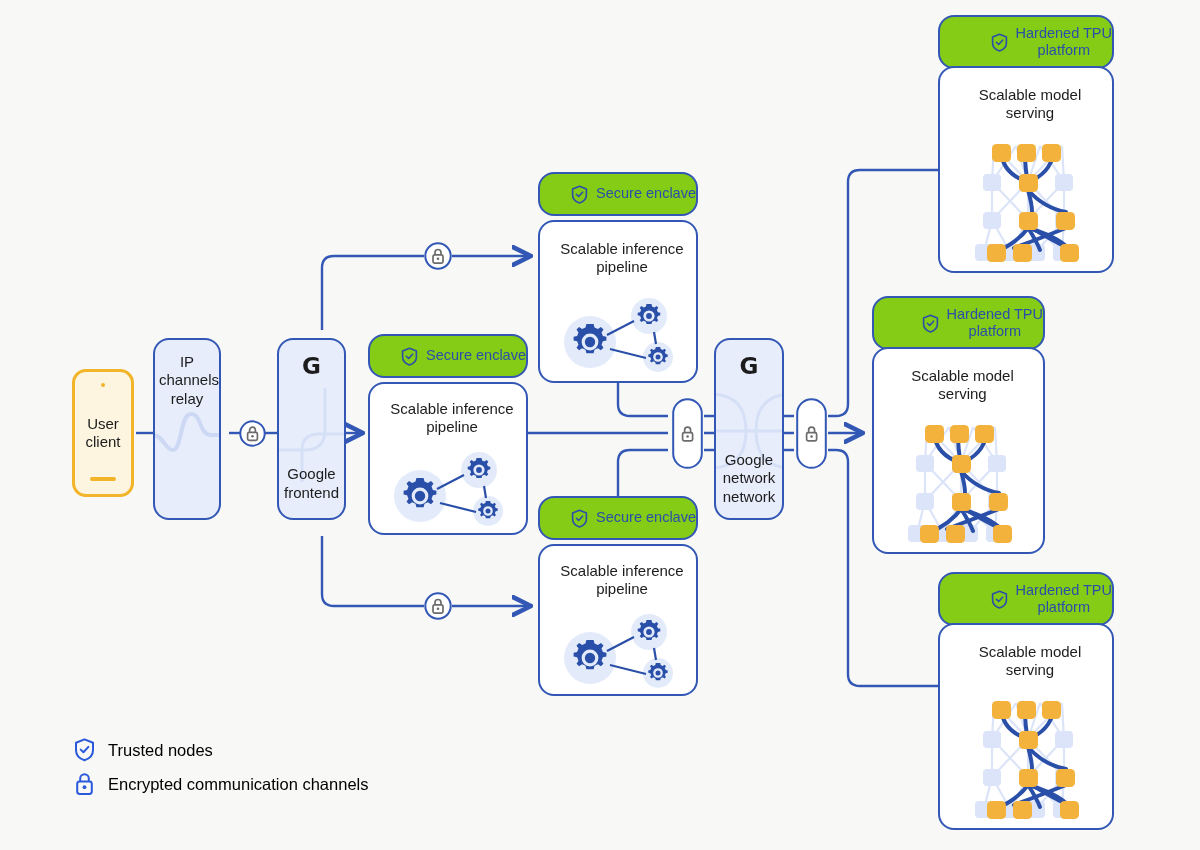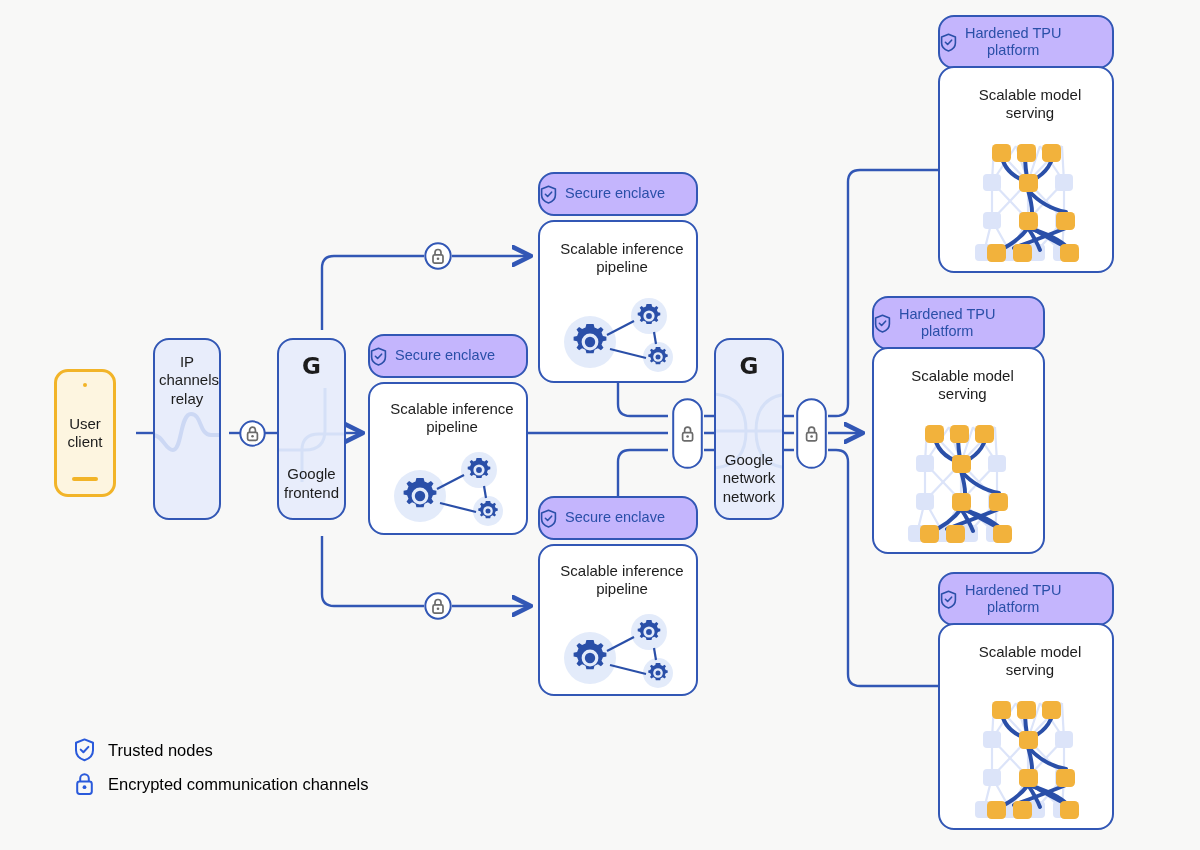--- a/index.html
+++ b/index.html
@@ -34,22 +34,22 @@
   }
   .bluebox .glyph{position:absolute;left:0;right:0;text-align:center;}
   .bluebox .cap{
     position:absolute;left:4px;right:4px;text-align:center;
     font-size:15px;color:#1c1c1c;line-height:1.22;
   }
   .gletter{font-family:"DejaVu Sans",sans-serif;font-weight:bold;font-size:23px;color:#1c1c1c;}
 
   
   .tabhdr{
-    position:absolute;border:2px solid #3257b5;background:#c4b5fd;
-    border-radius:16px;display:flex;align-items:center;justify-content:flex-start;
+    position:absolute;border:2px solid #3257b5;background:#84cc16;
+    border-radius:16px;display:flex;align-items:center;justify-content:flex-end;
     gap:8px;box-sizing:border-box;
   }
   .tabhdr .lbl{font-size:14.5px;color:#2a4fa8;line-height:1.2;text-align:center;}
   .card{
     position:absolute;border:2px solid #3257b5;background:#ffffff;
     border-radius:16px;box-sizing:border-box;
   }
   .card .ttl{
     position:absolute;left:16px;right:8px;text-align:center;
     font-size:15px;color:#1c1c1c;line-height:1.22;
@@ -99,21 +99,21 @@
       <path d="M704,416 L794,416"></path>
       <path d="M704,433 L794,433"></path>
       <path d="M704,450 L794,450"></path>
 
       <path d="M828,416 L836,416 Q848,416 848,404 L848,182 Q848,170 860,170 L940,170"></path>
       <path d="M828,433 L862,433" marker-end="url(#arw)"></path>
       <path d="M828,450 L836,450 Q848,450 848,462 L848,674 Q848,686 860,686 L940,686"></path>
     </g>
   </svg>
 
-  <div class="node phone" style="left:54px;top:369px;width:62px;height:128px;">
+  <div class="node phone" style="left:72px;top:369px;width:62px;height:128px;">
     <span class="pdot"></span>
     <div class="ptxt">
       <div>User</div>
       <div>client</div>
     </div>
     <span class="pbar"></span>
   </div>
 
   <div class="node bluebox" style="left:153px;top:338px;width:68px;height:182px;">
     <div class="cap" style="top:13px;">

